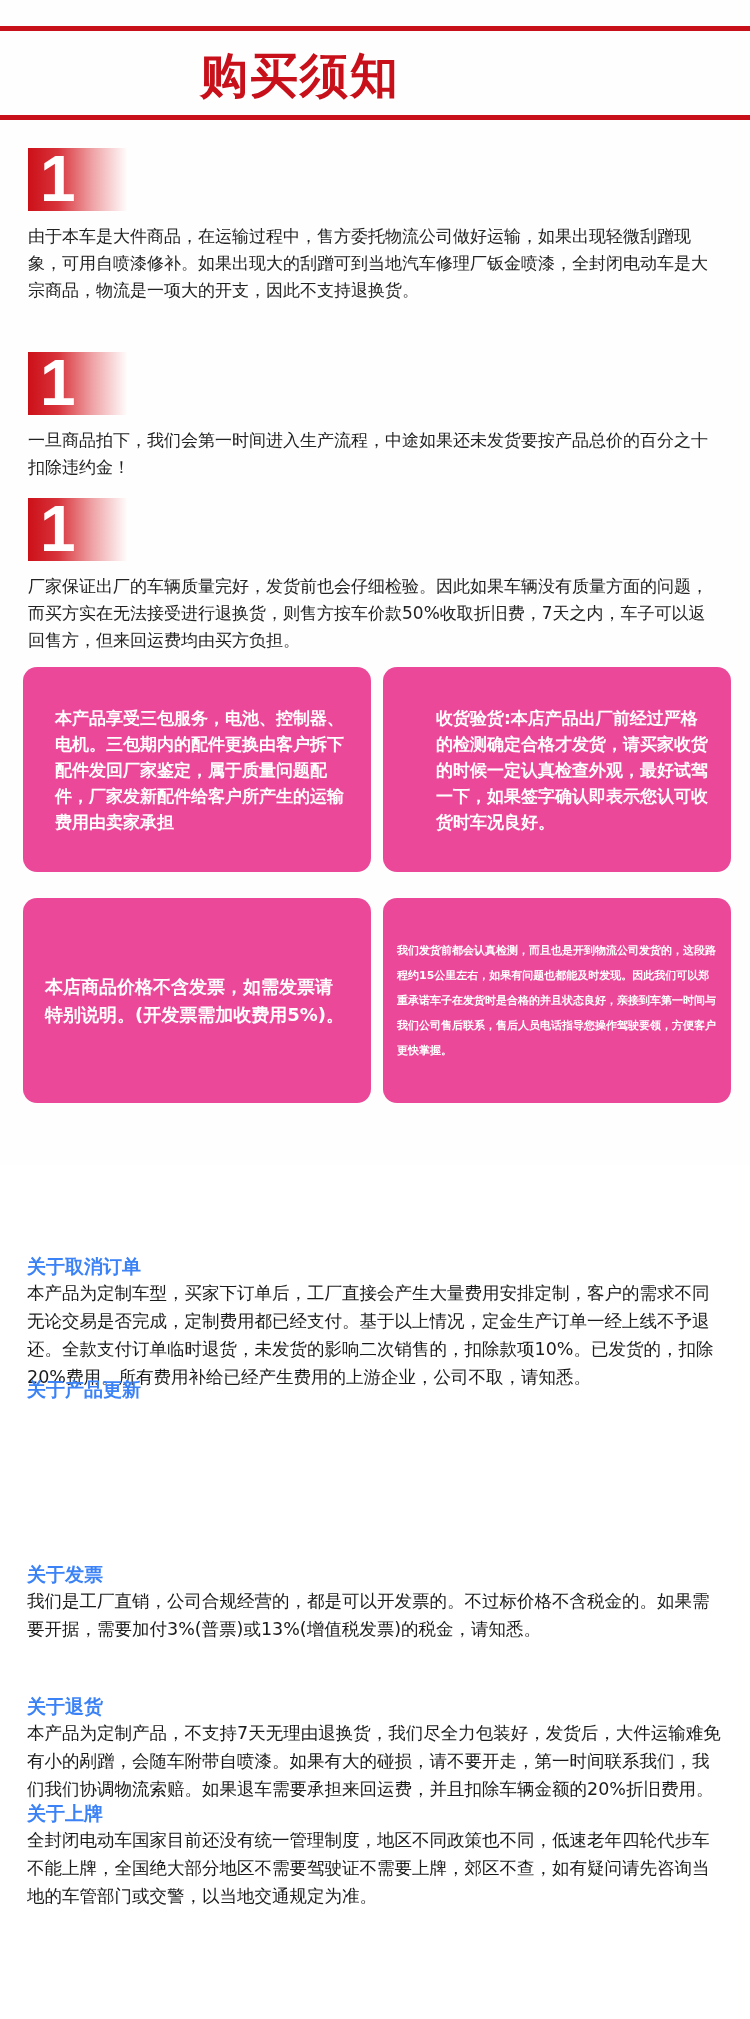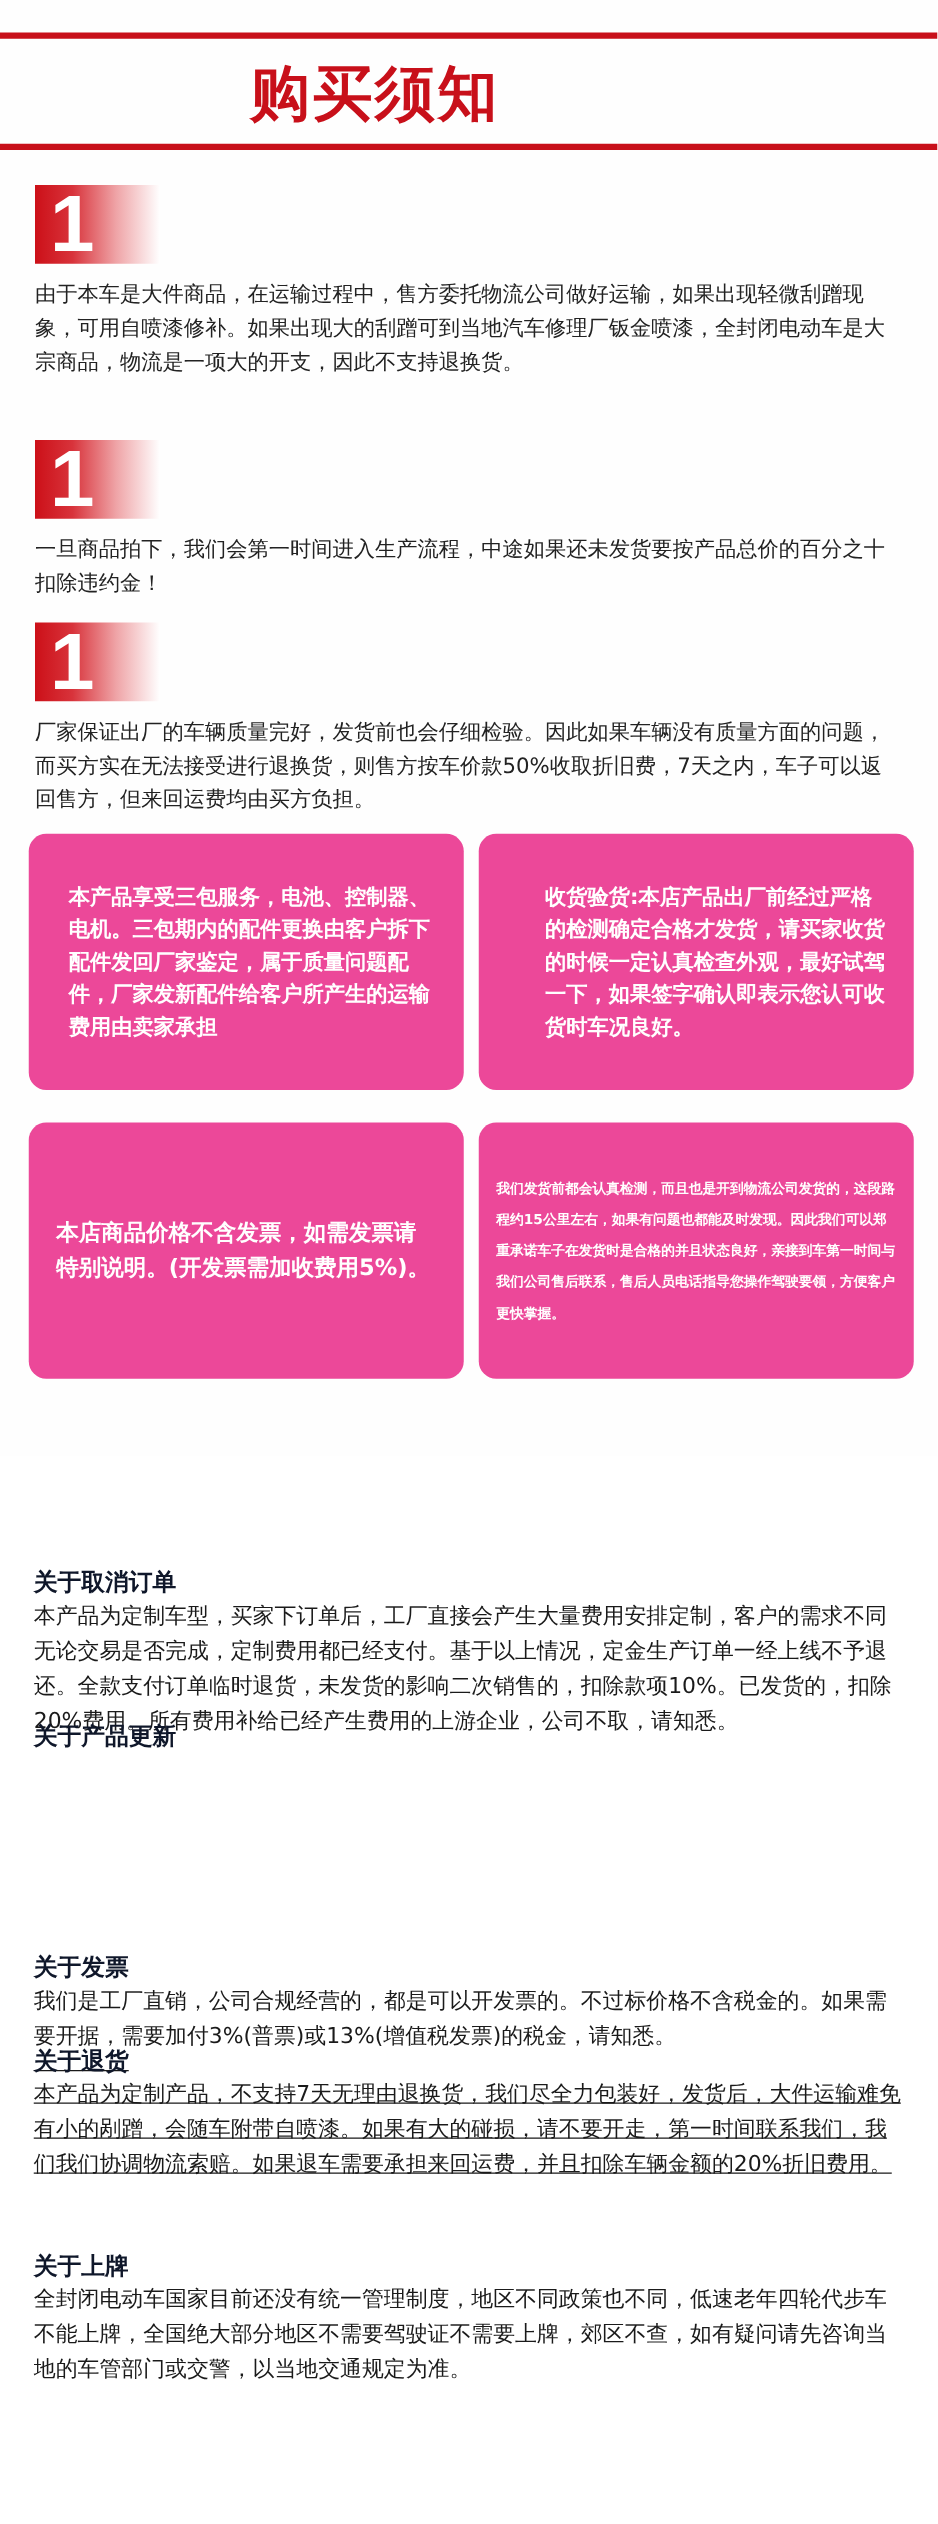--- a/index.html
+++ b/index.html
@@ -55,21 +55,21 @@
     .card.c2 { left: 383px; top: 667px; }
     .card.c2 .card-text { padding: 0 22px 0 53px; }
     .card.c3 { left: 23px; top: 898px; }
     .card.c3 .card-text { padding: 0 24px 0 22px; font-size: 18px; line-height: 28px; }
     .card.c4 { left: 383px; top: 898px; }
     .card.c4 .card-text { padding: 0 12px 0 14px; font-size: 11px; line-height: 25px; }
     .section {
       position: absolute; left: 27px; width: 700px;
     }
     .section-title {
-      font-size: 19px; font-weight: bold; color: #0f172a; line-height: 26px;
+      font-size: 19px; font-weight: bold; color: #3b82f6; line-height: 26px;
     }
     .section-body {
       font-size: 17.5px; line-height: 28px; color: #1a1a1a; width: 698px;
     }
   </style>
 </head>
 <body>
 
 <div class="top-section"></div>
 
@@ -118,21 +118,21 @@
 
 <div class="section" style="top:1376px;">
   <h2 class="section-title">关于产品更新</h2>
 </div>
 
 <div class="section" style="top:1561px;">
   <h2 class="section-title">关于发票</h2>
   <p class="section-body">我们是工厂直销，公司合规经营的，都是可以开发票的。不过标价格不含税金的。如果需要开据，需要加付3%(普票)或13%(增值税发票)的税金，请知悉。</p>
 </div>
 
-<div class="section" style="top:1636px;text-decoration:underline;">
+<div class="section" style="top:1693px;">
   <h2 class="section-title">关于退货</h2>
   <p class="section-body">本产品为定制产品，不支持7天无理由退换货，我们尽全力包装好，发货后，大件运输难免有小的剐蹭，会随车附带自喷漆。如果有大的碰损，请不要开走，第一时间联系我们，我们我们协调物流索赔。如果退车需要承担来回运费，并且扣除车辆金额的20%折旧费用。</p>
 </div>
 
 <div class="section" style="top:1800px;">
   <h2 class="section-title">关于上牌</h2>
   <p class="section-body">全封闭电动车国家目前还没有统一管理制度，地区不同政策也不同，低速老年四轮代步车不能上牌，全国绝大部分地区不需要驾驶证不需要上牌，郊区不查，如有疑问请先咨询当地的车管部门或交警，以当地交通规定为准。</p>
 </div>
 
 </body></html>

